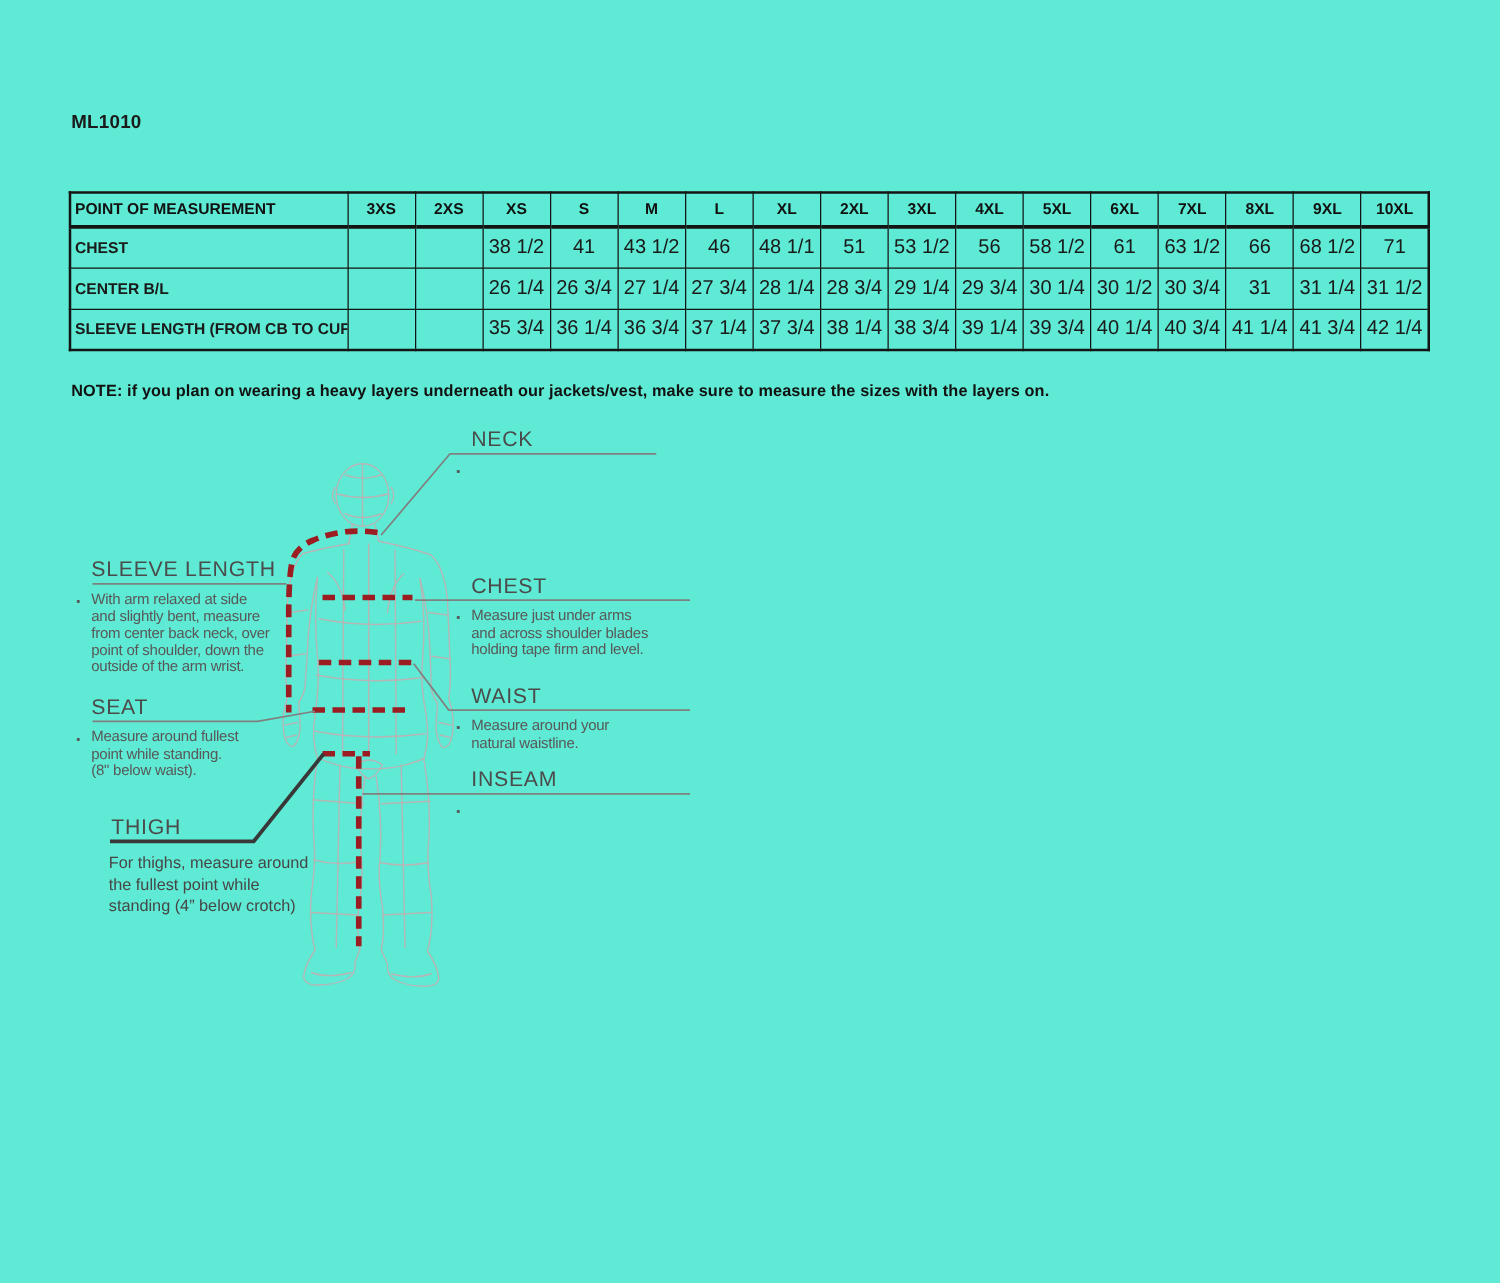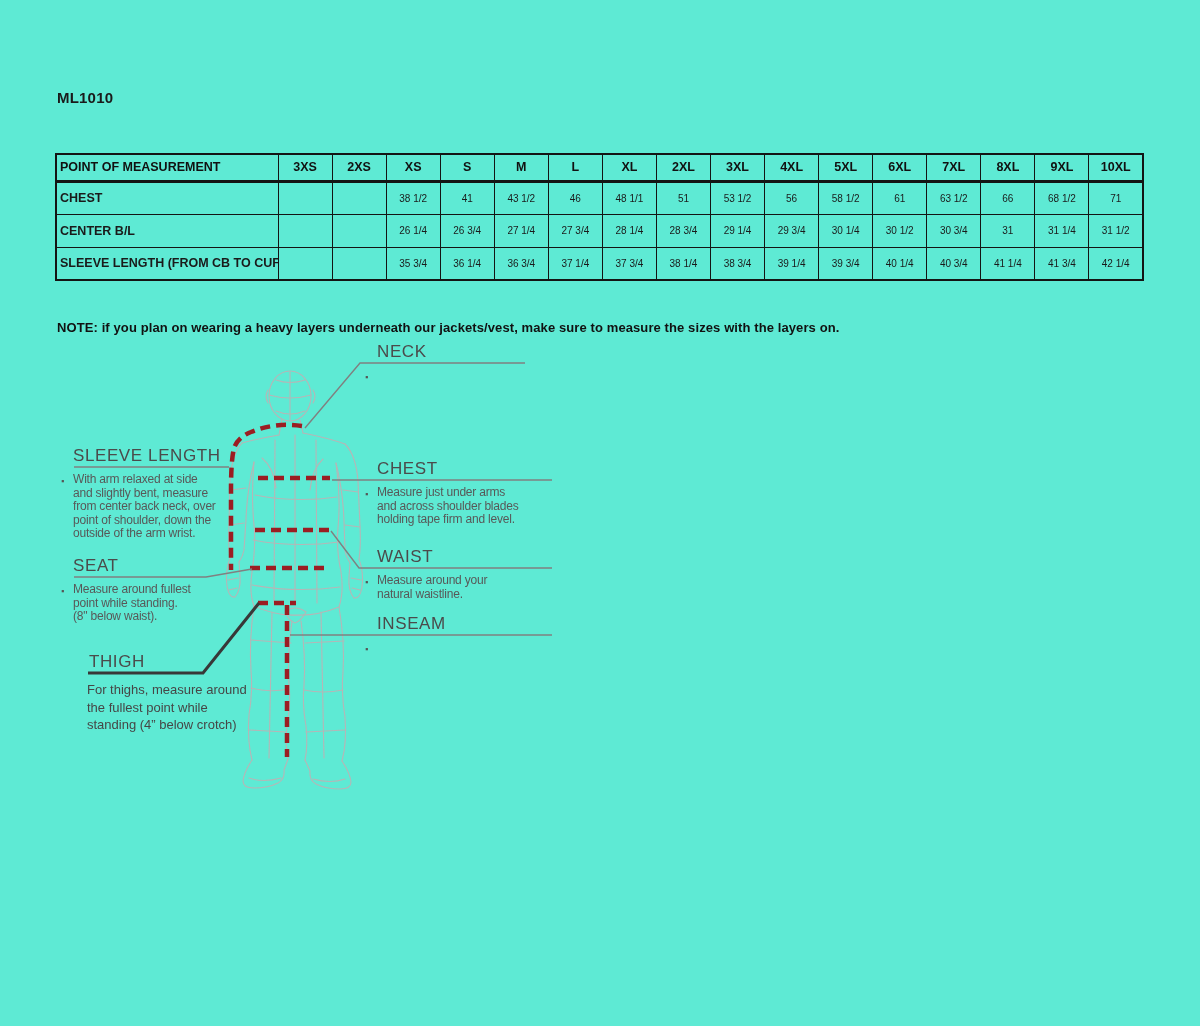--- a/index.html
+++ b/index.html
@@ -8,24 +8,24 @@
   .page { position:absolute; inset:0; background:#5eead4; overflow:hidden; }
 
   .doc-title { position:absolute; left:57px; top:89px; font-size:15px; font-weight:bold; color:#1a1a1a; letter-spacing:0.2px; }
 
   
   .size-table { position:absolute; left:55px; top:153px; width:1089px; border-collapse:collapse; table-layout:fixed; border:2.5px solid #141414; }
   .size-table th, .size-table td { border:1.5px solid #141414; text-align:center; vertical-align:middle; overflow:hidden; white-space:nowrap; }
   .size-table thead tr { height:27px; }
   .size-table thead th { font-size:12.5px; font-weight:bold; border-bottom:3px solid #141414;margin-top:36px; }
   .size-table tbody tr { height:33px; }
-  .size-table tbody td { font-size:10px; font-weight:normal; color:#1a1a1a; }
+  .size-table tbody td { font-size:16px; font-weight:normal; color:#1a1a1a; }
   .size-table .pom { width:222px; text-align:left; padding-left:3px; font-weight:bold; font-size:12.5px; }
 
-  .note-line { position:absolute; left:57px; top:305px; font-size:13px; font-weight:bold; color:#111; white-space:nowrap; letter-spacing:0.1px;margin-top:15px; }
+  .note-line { position:absolute; left:57px; top:305px; font-size:13px; font-weight:bold; color:#111; white-space:nowrap; letter-spacing:0.1px; }
 
   
   .diagram { position:absolute; left:55px; top:340px; width:510px; height:460px; }
   .diagram svg { position:absolute; left:0; top:0; }
   .dheading { position:absolute; font-size:17px; font-weight:400; color:#4b4b4b; letter-spacing:0.6px; white-space:nowrap; line-height:18px; }
   .dbody { position:absolute; font-size:12px; line-height:13.6px; color:#585858; white-space:pre-line; letter-spacing:-0.2px; }
   .dbullet { position:absolute; font-size:9px; color:#555; line-height:13px; }
   .thigh-body { font-size:13px; line-height:17.5px; color:#464646; letter-spacing:0; }
 </style>
 </head>

